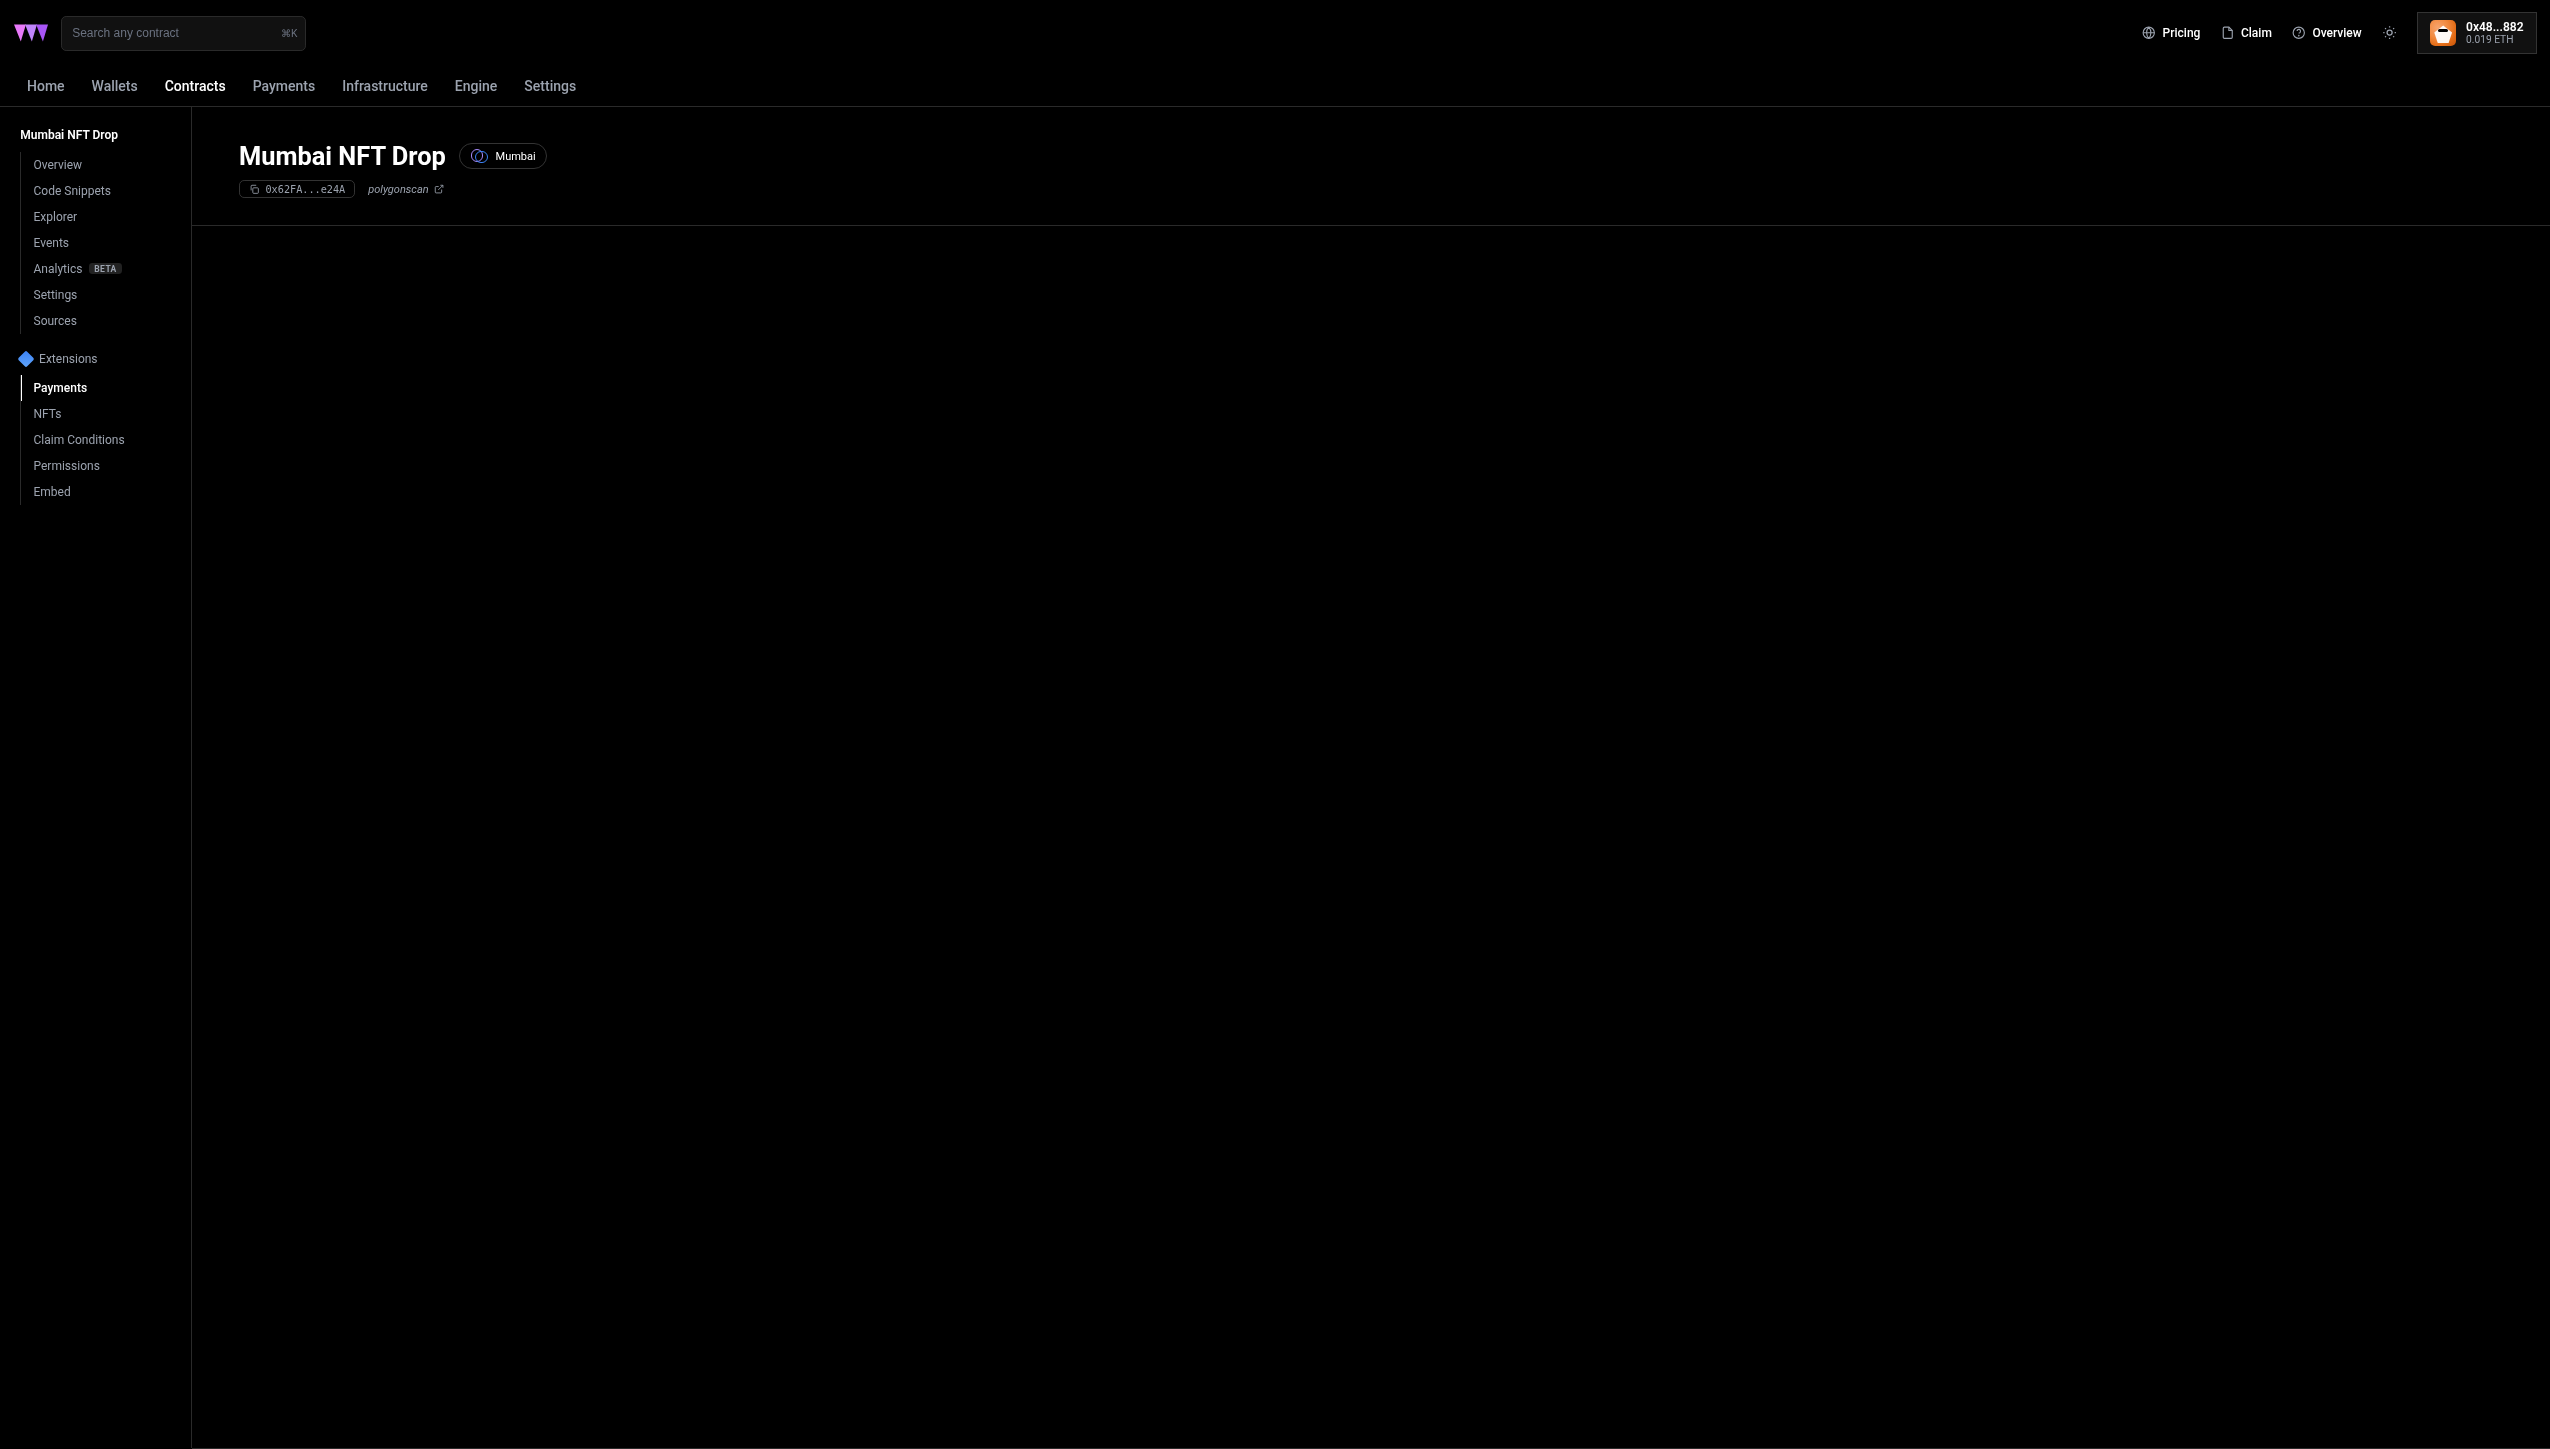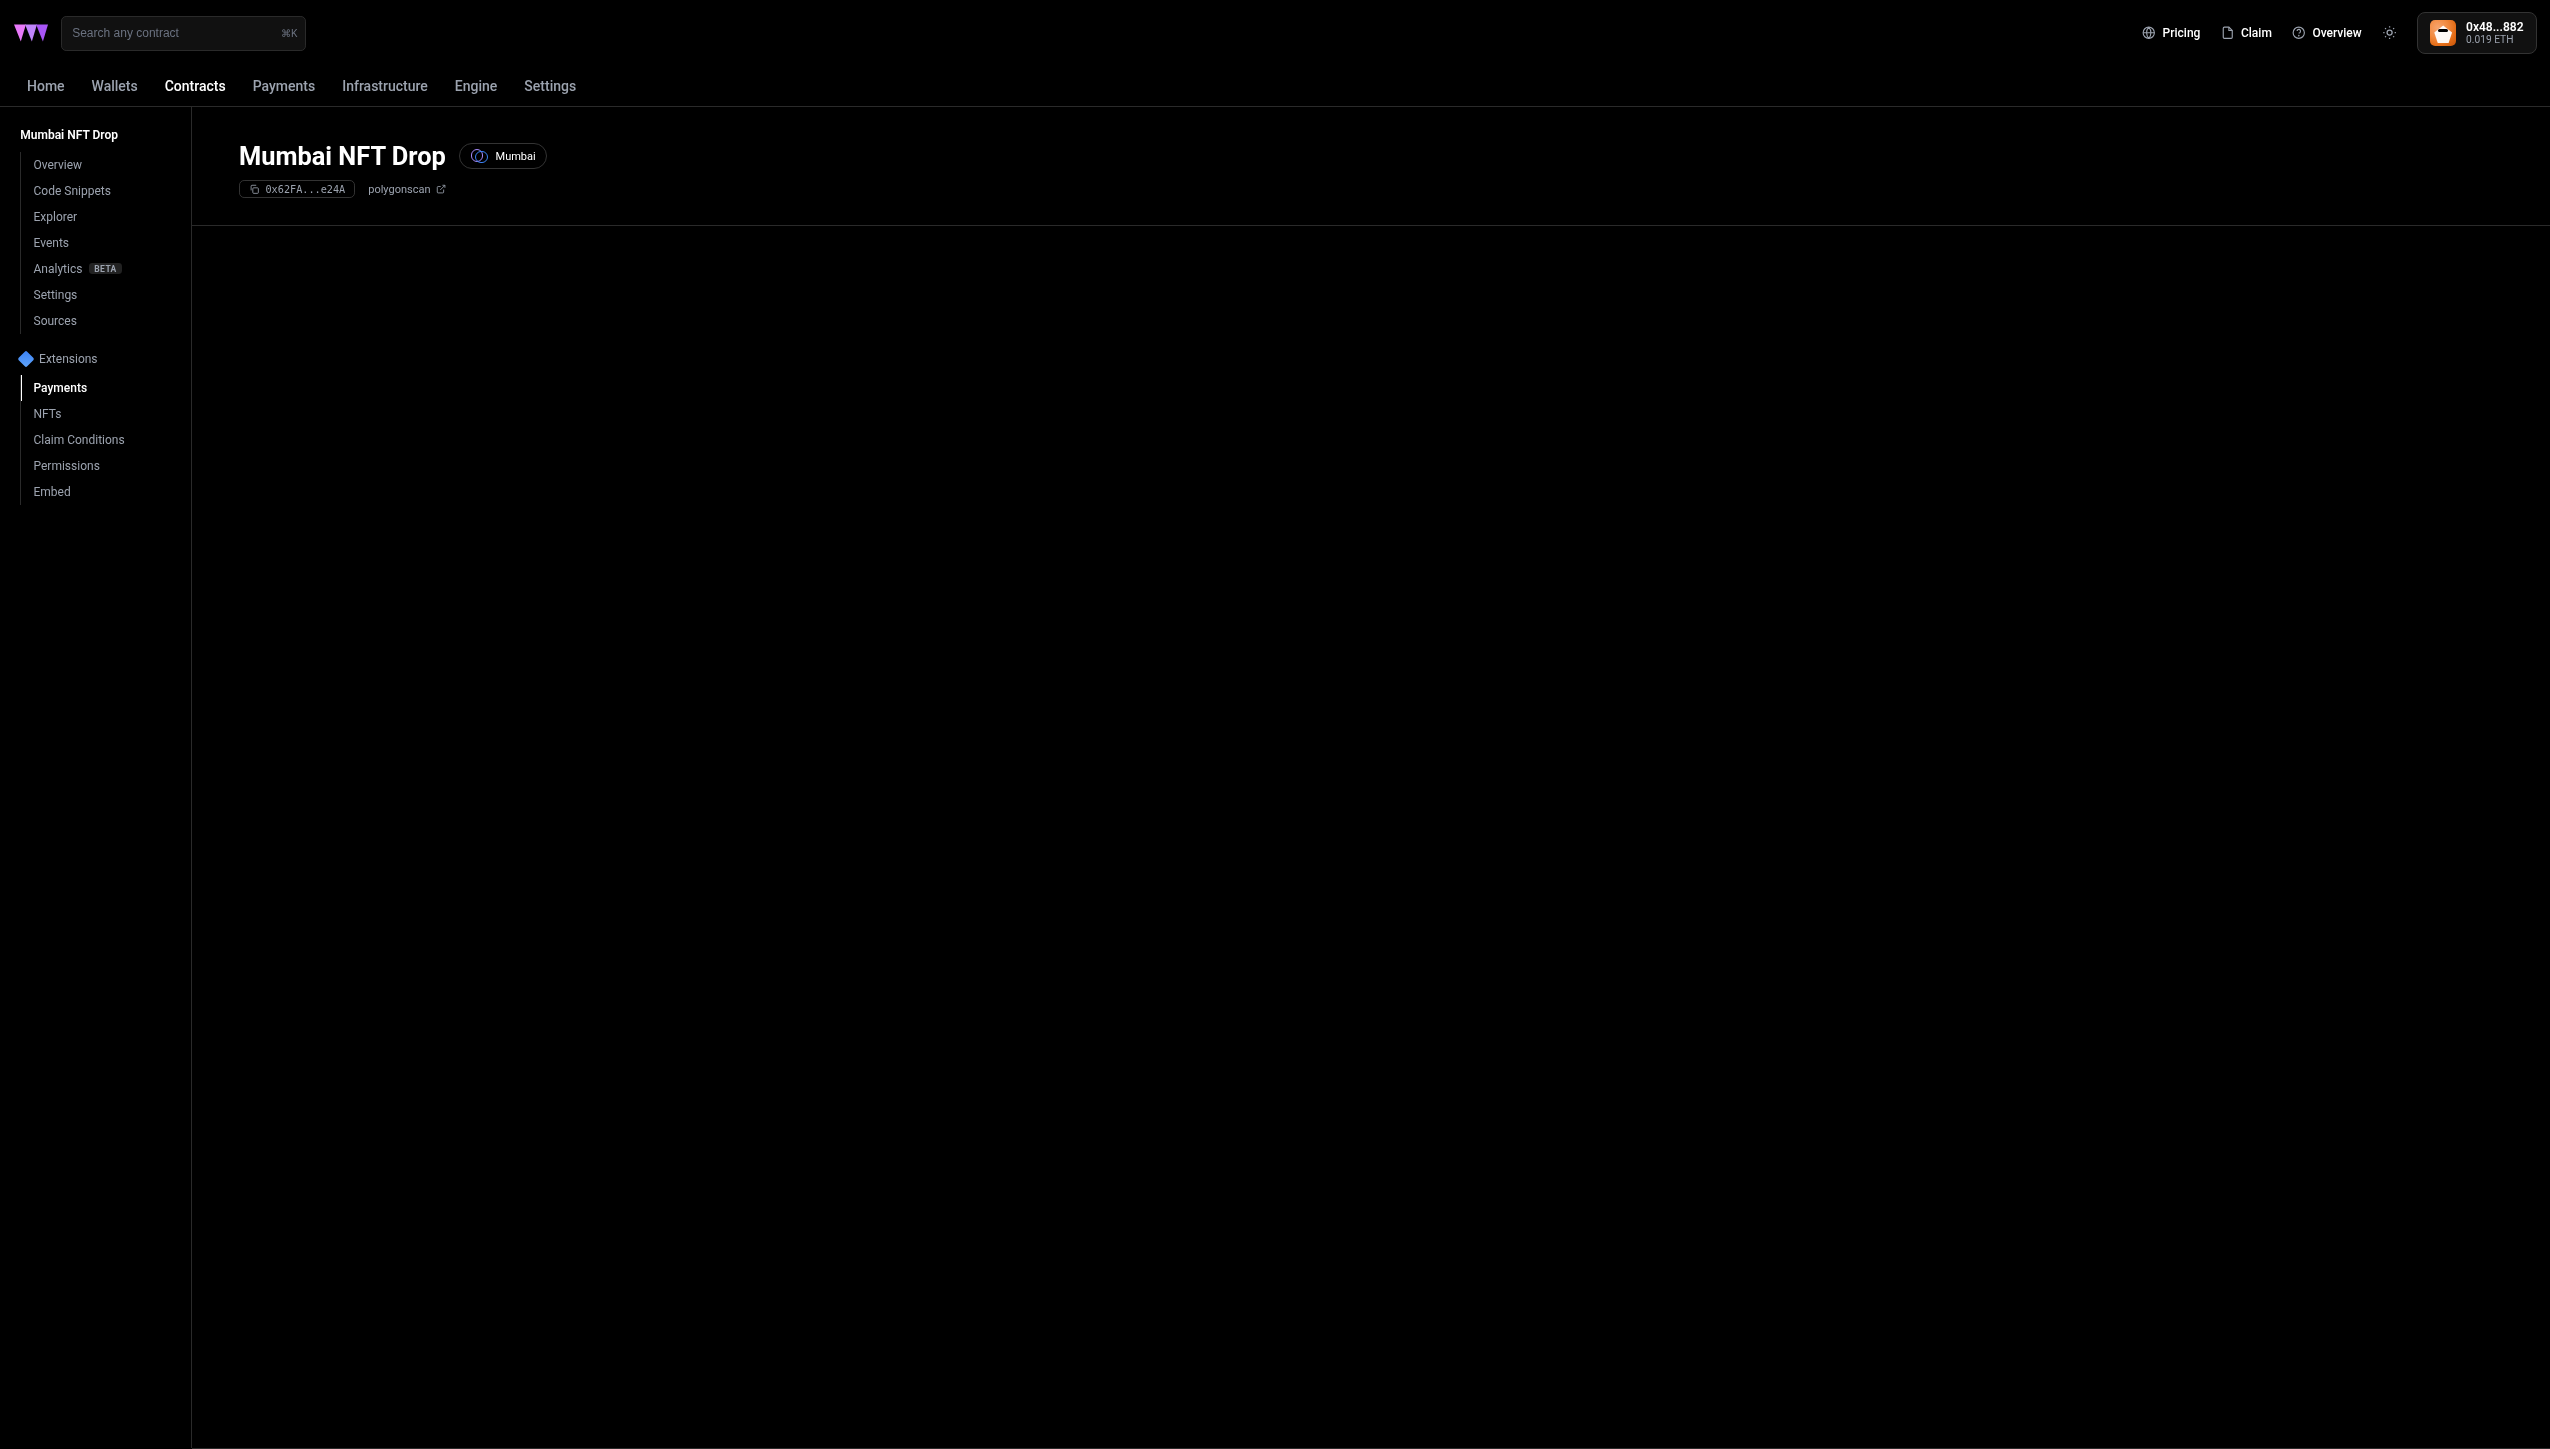--- a/index.html
+++ b/index.html
@@ -86,21 +86,21 @@
   .theme-toggle {
     display:flex; align-items:center; justify-content:center;
     width: 15.2px; height: 15.2px;
     color: var(--text-muted); cursor: pointer;
   }
   .theme-toggle svg { width: 15.2px; height: 15.2px; }
 
   .wallet-chip {
     display: flex; align-items: center; gap: 10.2px;
     border: 0.8px solid var(--border2);
-    border-radius: 8px;
+    border-radius: 0;
     padding: 6.8px 12px;
     cursor: pointer;
     background: var(--bg1);
   }
   .wallet-avatar {
     width: 25.4px; height: 25.4px;
     border-radius: 5.1px;
     background: radial-gradient(circle at 30% 30%, #f7a56f 0%, #f28a3f 40%, #e36c16 70%, #c4540a 100%);
     position: relative;
     overflow: hidden;
@@ -241,20 +241,21 @@
     color: var(--text-muted);
     cursor: pointer;
   }
   .addr-chip .copy-icon { width: 10.2px; height: 10.2px; display:flex; align-items:center; justify-content:center; }
   .addr-chip .copy-icon svg { width: 10.2px; height: 10.2px; }
   .scan-link {
     display: flex; align-items: center; gap: 5.1px;
     font-size: 11px;
     color: var(--text-muted);
     cursor: pointer;
+    font-style: italic;
   }
   .scan-link .ext-icon { width: 10.2px; height: 10.2px; display:flex; }
   .scan-link .ext-icon svg { width: 10.2px; height: 10.2px; }
 
   .hr {
     margin: 27px -47px 0 -47px;
     border: none; border-top: 0.8px solid var(--border);
   }
 
   .card {

